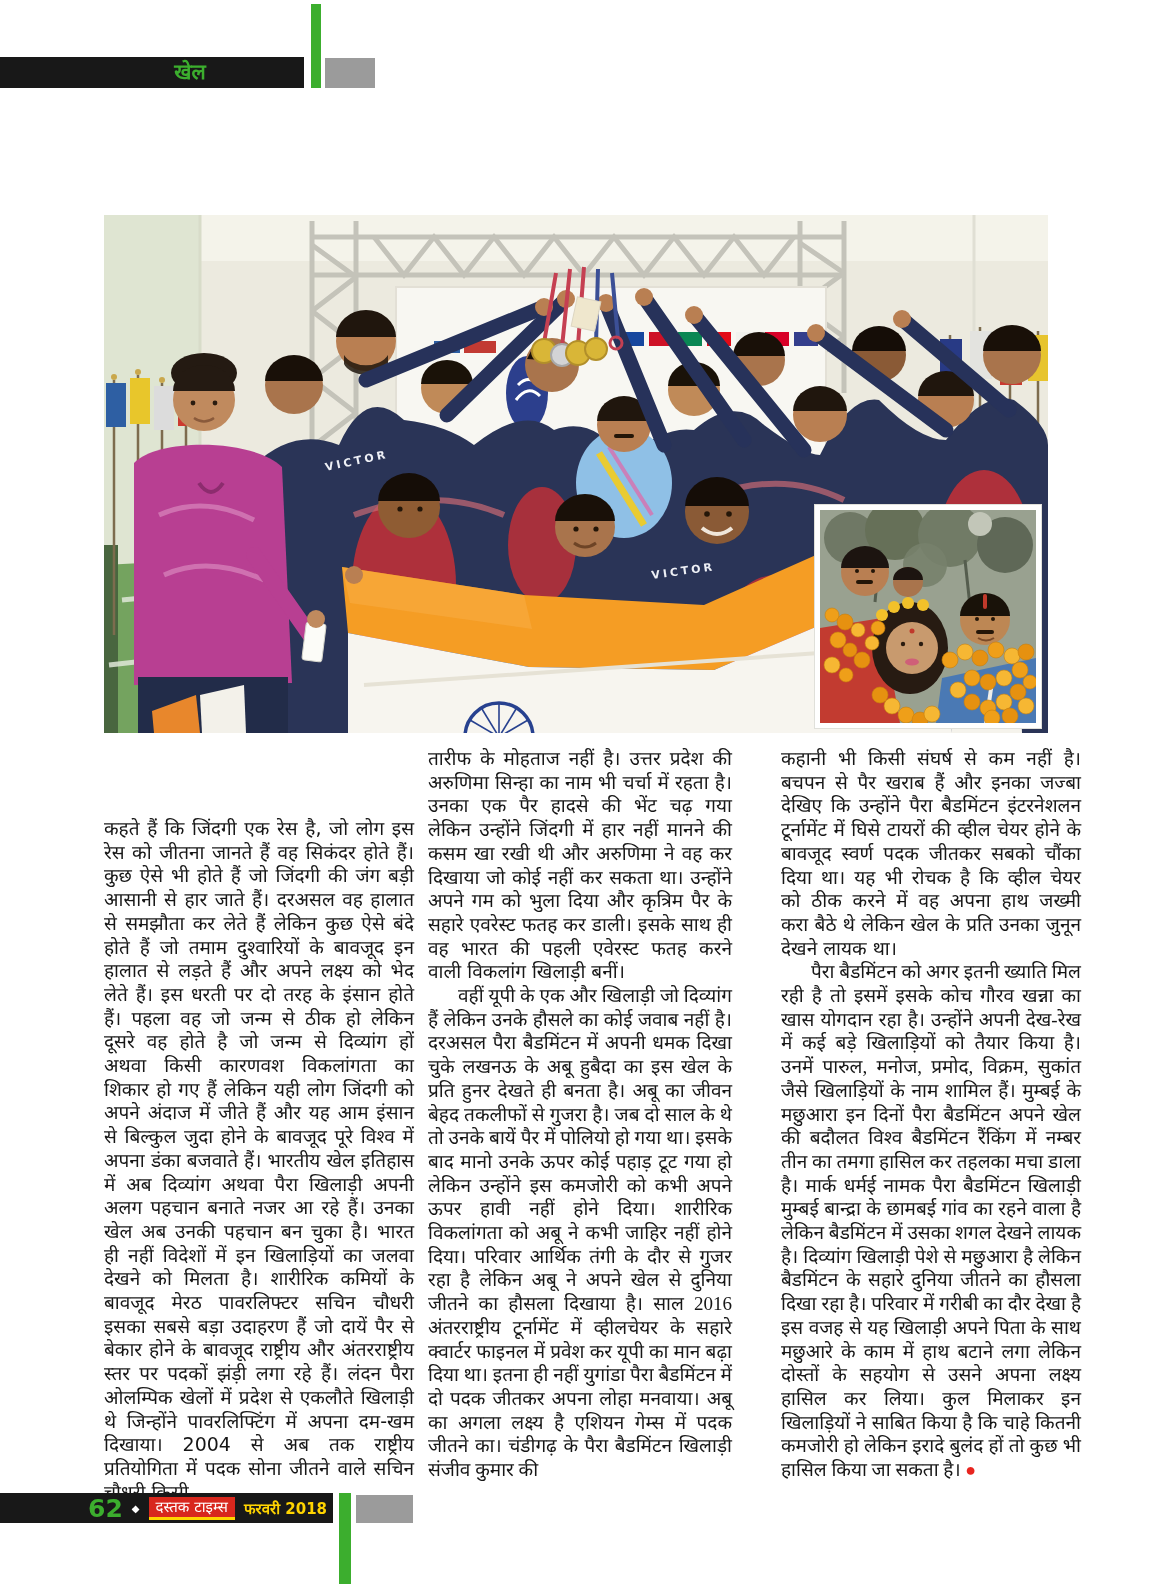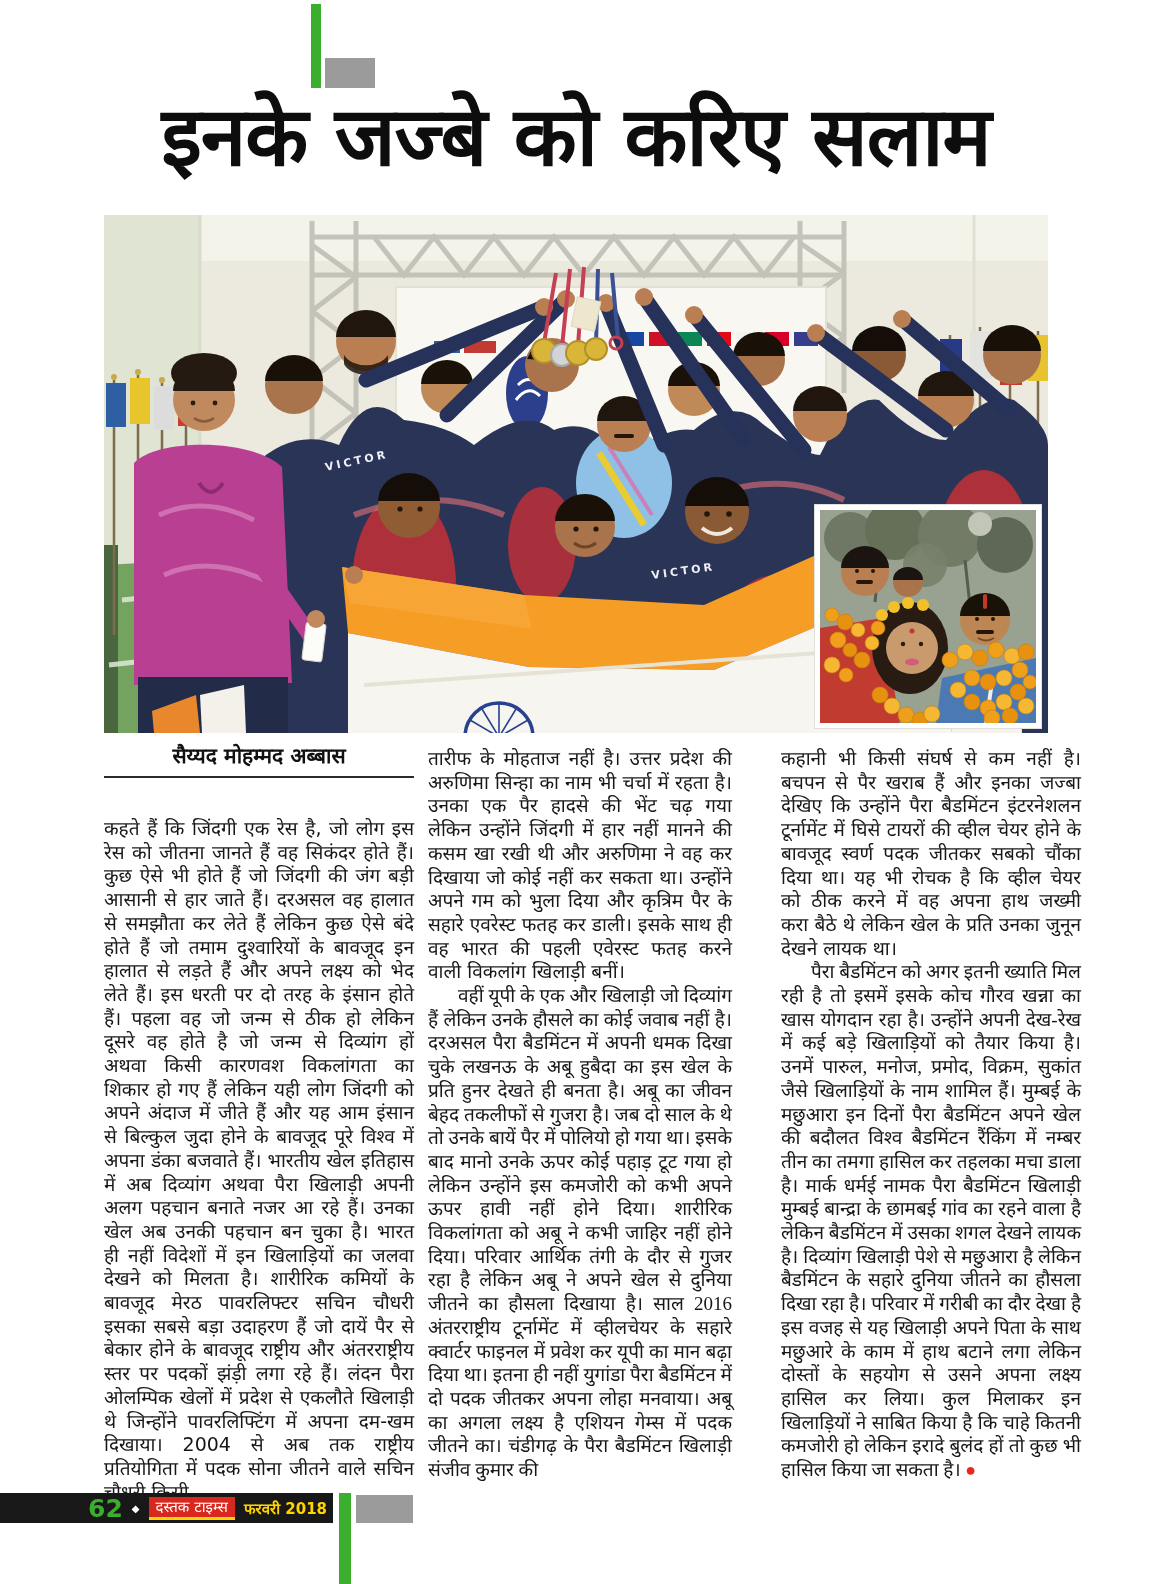--- a/index.html
+++ b/index.html
@@ -64,24 +64,26 @@
   }
   .footer-issue { color:#ffd400; font-weight:700; font-size:15px; }
   .footer-green-bar { left:339px; top:1493px; width:12px; height:91px; background:#3cae2e; }
   .footer-gray-box  { left:356px; top:1495px; width:57px; height:28px; background:#9b9b9b; }
 </style>
 </head>
 <body>
 
 <div class="page">
 
+  <div class="abs kicker-bar">
+    <span class="kicker-label">खेल</span>
+  </div>
   <div class="abs top-green-bar"></div>
   <div class="abs top-gray-box"></div>
 
-  <h1 class="abs headline">इनके जज्बे को करिए सलाम</h1>
 
   <div class="abs photo-frame">
     <svg viewBox="0 0 944 518" preserveAspectRatio="none">
 
       <g>
         <rect x="0" y="0" width="944" height="518" fill="#eceadf"></rect>
         <rect x="0" y="0" width="944" height="46" fill="#f4f3ea"></rect>
         <rect x="0" y="0" width="96" height="518" fill="#dfe5d2"></rect>
         <line x1="96" y1="0" x2="96" y2="420" stroke="#d8dcc9" stroke-width="3"></line>
         <line x1="870" y1="0" x2="870" y2="300" stroke="#e0dfd4" stroke-width="3"></line>
@@ -357,21 +359,20 @@
         <circle cx="172" cy="208" r="8" fill="#ef9f19"></circle>
           <circle cx="60" cy="185" r="8" fill="#e69110"></circle>
         <circle cx="72" cy="196" r="8" fill="#f6b733"></circle>
           <circle cx="86" cy="205" r="8" fill="#ef9f19"></circle>
         <circle cx="100" cy="210" r="8" fill="#e69110"></circle>
           <circle cx="112" cy="204" r="8" fill="#f6b733"></circle>
       </g>
     </svg>
   </div>
 
-  <div class="abs byline">सैय्यद मोहम्मद अब्बास</div>
 
   <div class="abs bodycol col-1">
     <p>कहते हैं कि जिंदगी एक रेस है, जो लोग इस रेस को जीतना जानते हैं वह सिकंदर होते हैं। कुछ ऐसे भी होते हैं जो जिंदगी की जंग बड़ी आसानी से हार जाते हैं। दरअसल वह हालात से समझौता कर लेते हैं लेकिन कुछ ऐसे बंदे होते हैं जो तमाम दुश्वारियों के बावजूद इन हालात से लड़ते हैं और अपने लक्ष्य को भेद लेते हैं। इस धरती पर दो तरह के इंसान होते हैं। पहला वह जो जन्म से ठीक हो लेकिन दूसरे वह होते है जो जन्म से दिव्यांग हों अथवा किसी कारणवश विकलांगता का शिकार हो गए हैं लेकिन यही लोग जिंदगी को अपने अंदाज में जीते हैं और यह आम इंसान से बिल्कुल जुदा होने के बावजूद पूरे विश्व में अपना डंका बजवाते हैं। भारतीय खेल इतिहास में अब दिव्यांग अथवा पैरा खिलाड़ी अपनी अलग पहचान बनाते नजर आ रहे हैं। उनका खेल अब उनकी पहचान बन चुका है। भारत ही नहीं विदेशों में इन खिलाड़ियों का जलवा देखने को मिलता है। शारीरिक कमियों के बावजूद मेरठ पावरलिफ्टर सचिन चौधरी इसका सबसे बड़ा उदाहरण हैं जो दायें पैर से बेकार होने के बावजूद राष्ट्रीय और अंतरराष्ट्रीय स्तर पर पदकों झंड़ी लगा रहे हैं। लंदन पैरा ओलम्पिक खेलों में प्रदेश से एकलौते खिलाड़ी थे जिन्होंने पावरलिफ्टिंग में अपना दम-खम दिखाया। 2004 से अब तक राष्ट्रीय प्रतियोगिता में पदक सोना जीतने वाले सचिन चौधरी किसी</p>
   </div>
   <div class="abs bodycol col-2">
     <p>तारीफ के मोहताज नहीं है। उत्तर प्रदेश की अरुणिमा सिन्हा का नाम भी चर्चा में रहता है। उनका एक पैर हादसे की भेंट चढ़ गया लेकिन उन्होंने जिंदगी में हार नहीं मानने की कसम खा रखी थी और अरुणिमा ने वह कर दिखाया जो कोई नहीं कर सकता था। उन्होंने अपने गम को भुला दिया और कृत्रिम पैर के सहारे एवरेस्ट फतह कर डाली। इसके साथ ही वह भारत की पहली एवेरस्ट फतह करने वाली विकलांग खिलाड़ी बनीं।</p>
     <p class="indent">वहीं यूपी के एक और खिलाड़ी जो दिव्यांग हैं लेकिन उनके हौसले का कोई जवाब नहीं है। दरअसल पैरा बैडमिंटन में अपनी धमक दिखा चुके लखनऊ के अबू हुबैदा का इस खेल के प्रति हुनर देखते ही बनता है। अबू का जीवन बेहद तकलीफों से गुजरा है। जब दो साल के थे तो उनके बायें पैर में पोलियो हो गया था। इसके बाद मानो उनके ऊपर कोई पहाड़ टूट गया हो लेकिन उन्होंने इस कमजोरी को कभी अपने ऊपर हावी नहीं होने दिया। शारीरिक विकलांगता को अबू ने कभी जाहिर नहीं होने दिया। परिवार आर्थिक तंगी के दौर से गुजर रहा है लेकिन अबू ने अपने खेल से दुनिया जीतने का हौसला दिखाया है। साल 2016 अंतरराष्ट्रीय टूर्नामेंट में व्हीलचेयर के सहारे क्वार्टर फाइनल में प्रवेश कर यूपी का मान बढ़ा दिया था। इतना ही नहीं युगांडा पैरा बैडमिंटन में दो पदक जीतकर अपना लोहा मनवाया। अबू का अगला लक्ष्य है एशियन गेम्स में पदक जीतने का। चंडीगढ़ के पैरा बैडमिंटन खिलाड़ी संजीव कुमार की</p>
   </div>
   <div class="abs bodycol col-3">
     <p>कहानी भी किसी संघर्ष से कम नहीं है। बचपन से पैर खराब हैं और इनका जज्बा देखिए कि उन्होंने पैरा बैडमिंटन इंटरनेशलन टूर्नामेंट में घिसे टायरों की व्हील चेयर होने के बावजूद स्वर्ण पदक जीतकर सबको चौंका दिया था। यह भी रोचक है कि व्हील चेयर को ठीक करने में वह अपना हाथ जख्मी करा बैठे थे लेकिन खेल के प्रति उनका जुनून देखने लायक था।</p>

